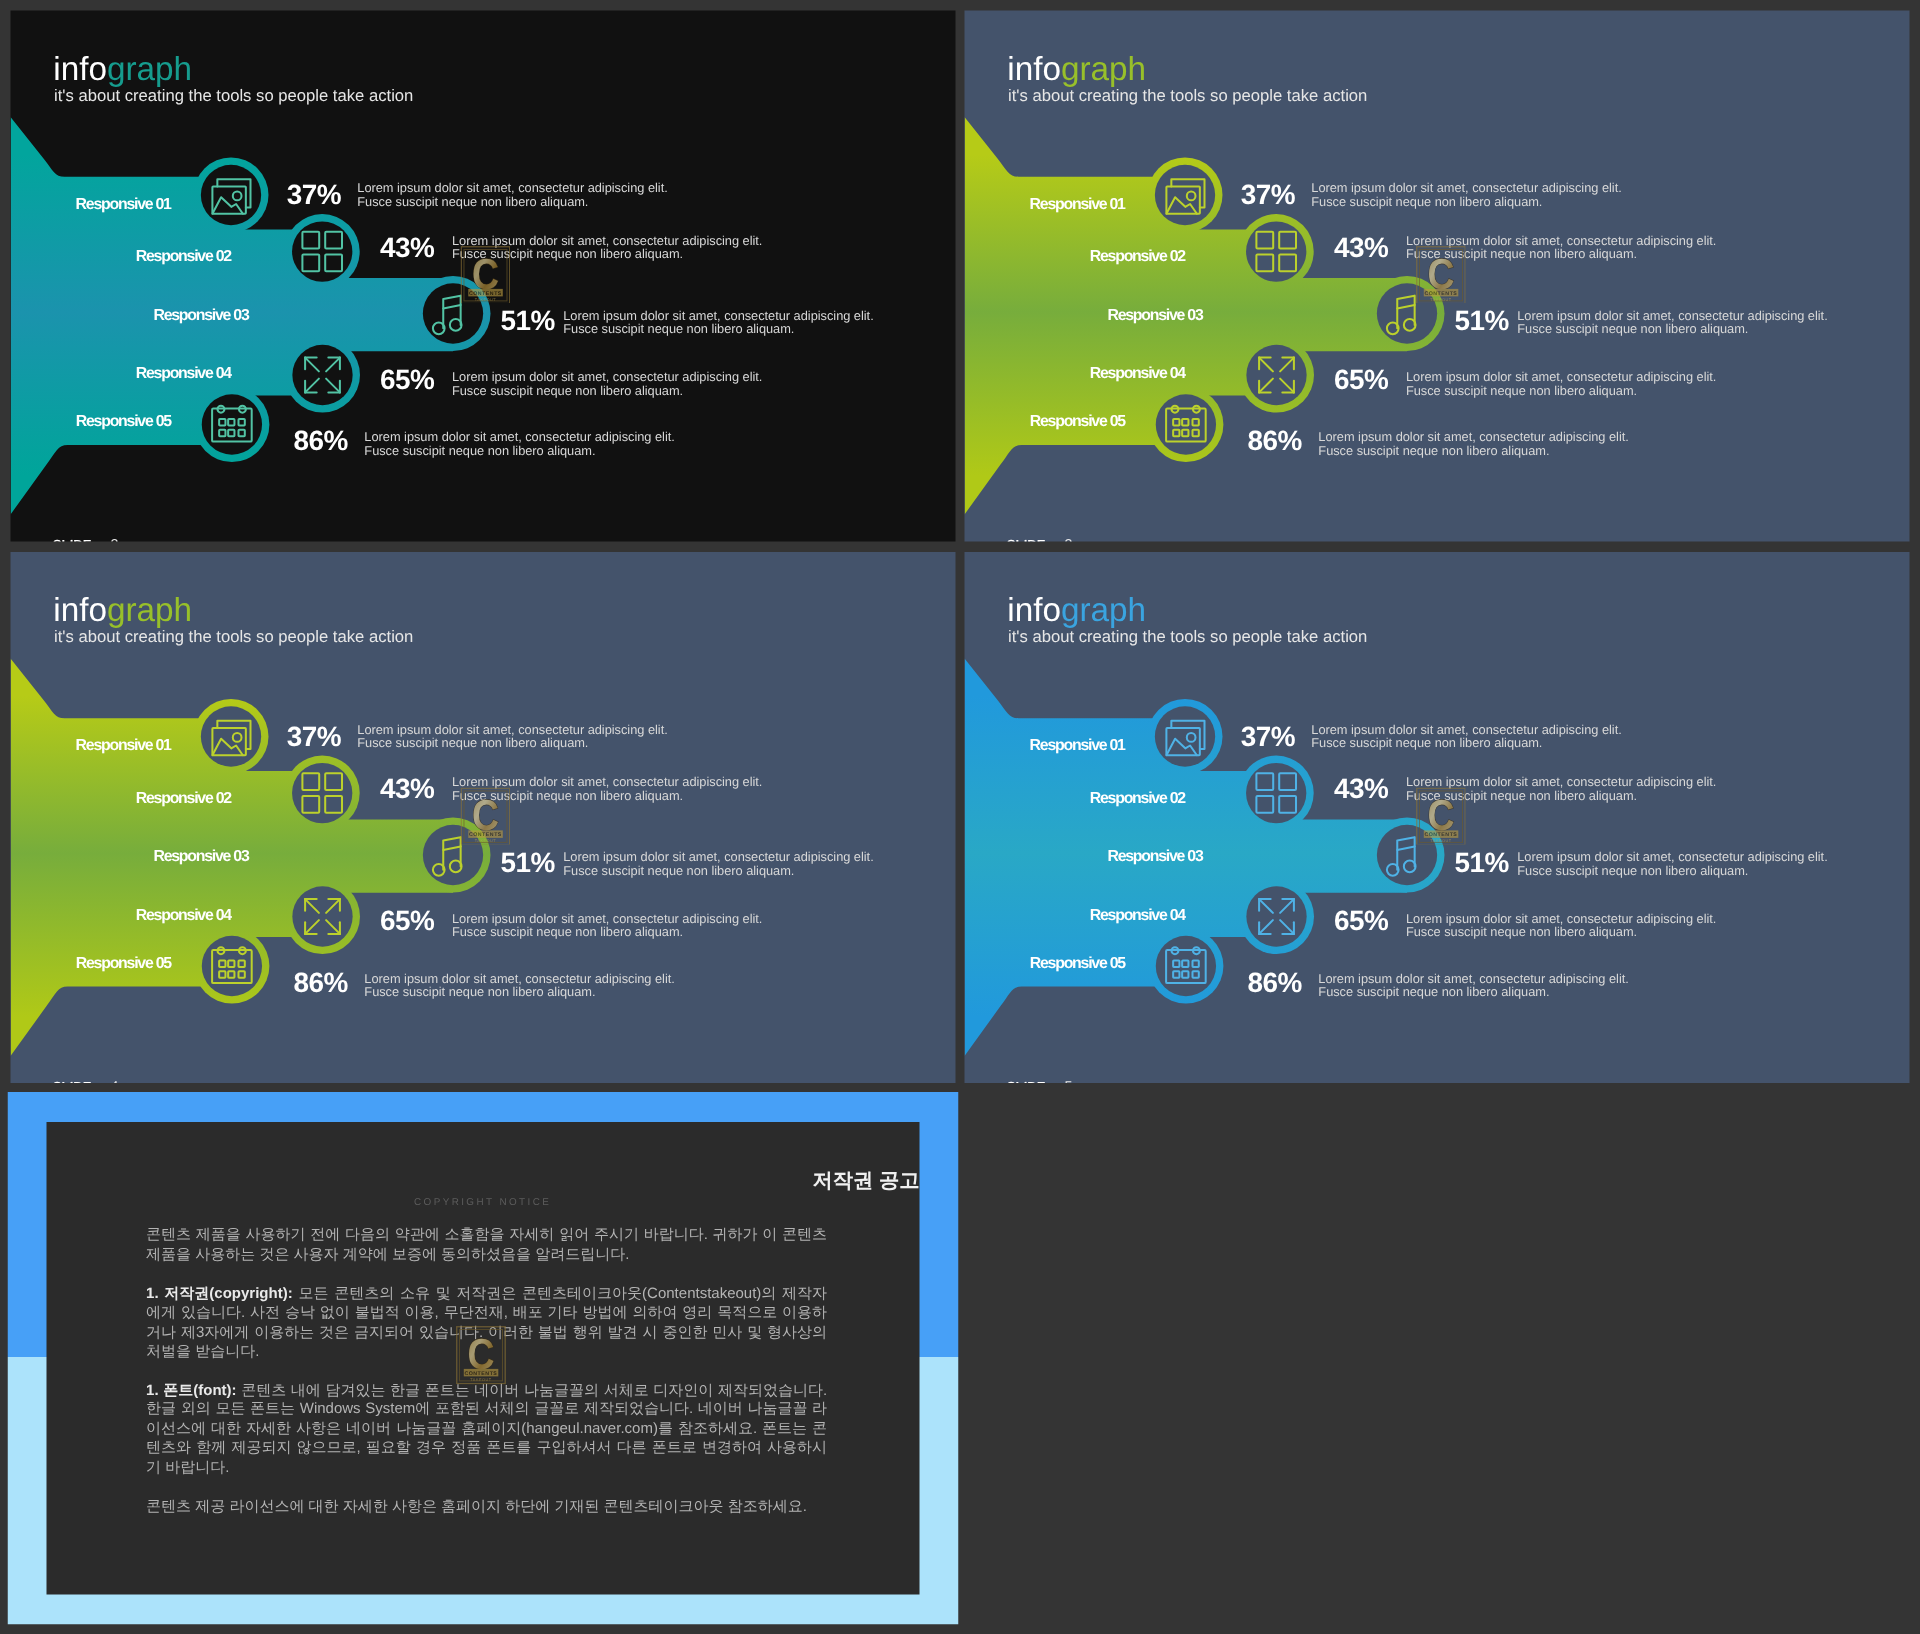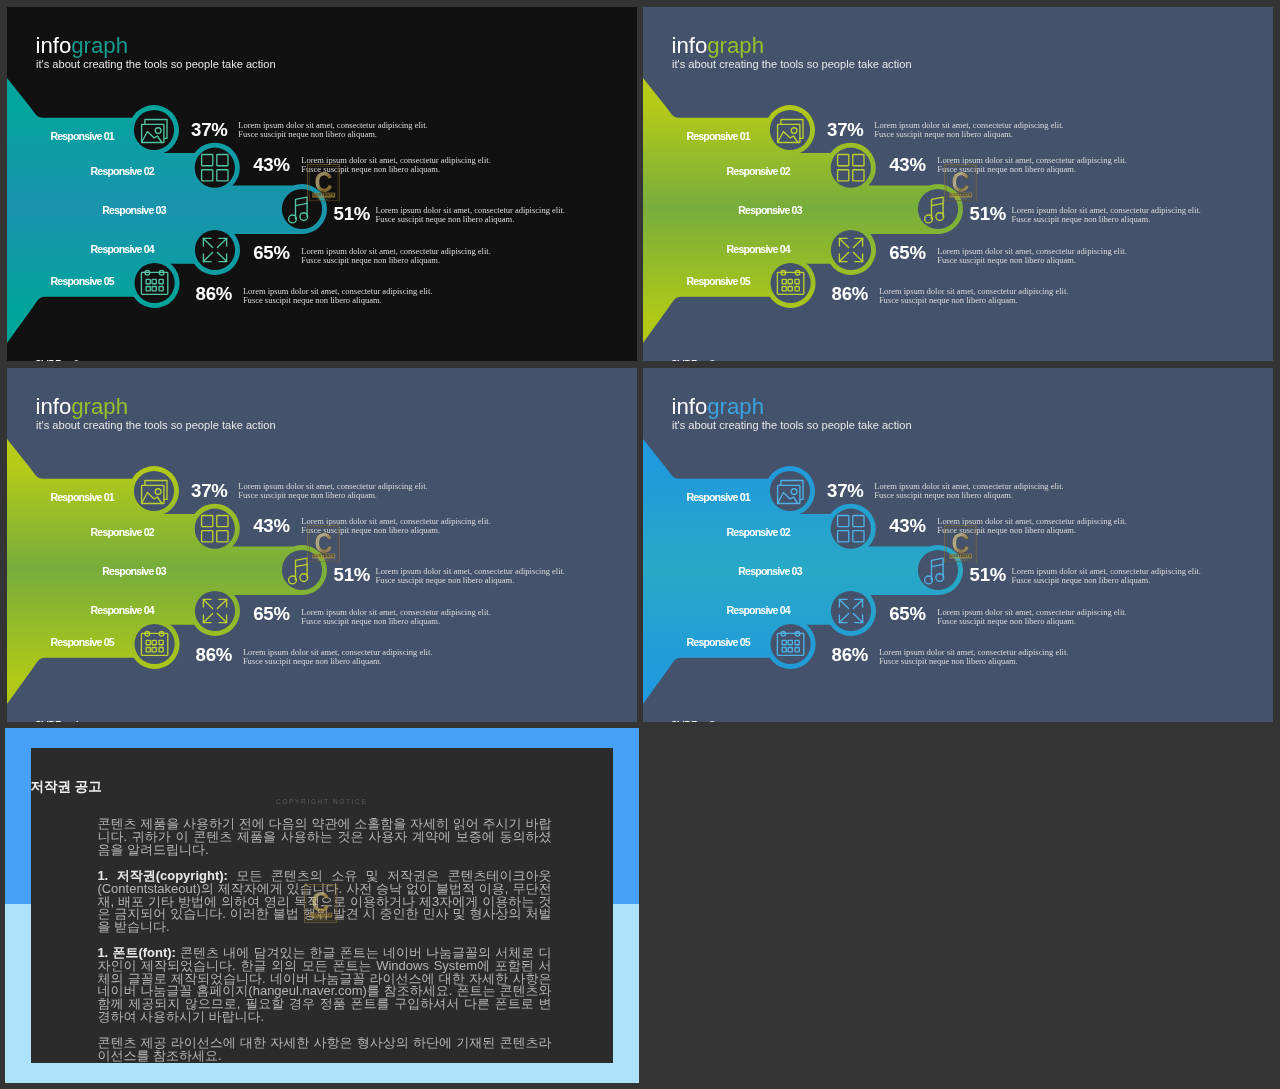--- a/index.html
+++ b/index.html
@@ -17,31 +17,31 @@
   .slidelab{position:absolute;left:28.2px;top:352px;font-size:8.8px;font-weight:700;
        color:#fff;letter-spacing:0;white-space:nowrap;line-height:8px;}
   .slidelab .dash{display:inline-block;width:5.4px;height:2.6px;border-radius:1.3px;
        vertical-align:middle;margin:0 4.6px 1.8px 2.6px;}
   .slidelab .num{font-weight:400;font-size:9.5px;color:#e8e8e8;}
   .rowlab{position:absolute;font-size:10.6px;font-weight:700;color:#fff;white-space:nowrap;
        letter-spacing:-0.83px;line-height:1;}
   .pct{position:absolute;font-size:18.6px;font-weight:700;color:#fff;white-space:nowrap;
        letter-spacing:-0.3px;line-height:1;}
   .desc{position:absolute;font-size:8.55px;color:#d8d8d8;line-height:9.1px;white-space:nowrap;
-       letter-spacing:-0.02px;font-family:Liberation Serif, serif;}
+       letter-spacing:-0.02px;}
   
   .cp-wrap{position:absolute;left:0;top:0;width:100%;height:100%;}
   .cp-inner{position:absolute;left:25.5px;top:20.4px;width:582.5px;height:314.6px;
        background:#2b2b2b;}
-  .cp-title{position:absolute;left:0;right:0;top:32.0px;text-align:left;color:#f0f0f0;
+  .cp-title{position:absolute;left:0;right:0;top:32.0px;text-align:right;color:#f0f0f0;
        font-size:13.5px;font-weight:700;line-height:1;}
   .cp-sub{position:absolute;left:0;right:0;top:50.6px;text-align:center;color:#5c5c5c;
        font-size:6.6px;letter-spacing:1.6px;line-height:1;}
   .cp-body{position:absolute;left:66.9px;top:70.1px;width:454px;color:#b4b4b4;
-       font-size:13px;line-height:12.78px;text-align:justify;}
+       font-size:10px;line-height:12.78px;text-align:justify;}
   .cp-body p{margin:0 0 13.2px 0;}
   .cp-body b{color:#e9e9e9;}
   .wm{position:absolute;width:33.3px;height:38.9px;pointer-events:none;}
 </style>
 </head>
 <body>
 
 <div class="sheet">
     <div class="slide" style="background: rgb(17, 17, 17); left: 7px; top: 7px; width: 630px; height: 354px;">
       <svg width="629" height="353" viewBox="0 0 629 353">
@@ -437,21 +437,21 @@
     </div>
     <div class="slide" style="left: 5px; top: 728px; width: 634px; height: 355px;">
       <div class="cp-wrap" style="background:linear-gradient(to bottom,#47a0f7 0,#47a0f7 49.7%,#ace3fb 49.7%,#ace3fb 100%)"></div>
       <div class="cp-inner">
         <div class="cp-title">저작권 공고</div>
         <div class="cp-sub">COPYRIGHT NOTICE</div>
         <div class="cp-body">
           <p>콘텐츠 제품을 사용하기 전에 다음의 약관에 소홀함을 자세히 읽어 주시기 바랍니다. 귀하가 이 콘텐츠 제품을 사용하는 것은 사용자 계약에 보증에 동의하셨음을 알려드립니다.</p>
           <p><b>1. 저작권(copyright):</b> 모든 콘텐츠의 소유 및 저작권은 콘텐츠테이크아웃(Contentstakeout)의 제작자에게 있습니다. 사전 승낙 없이 불법적 이용, 무단전재, 배포 기타 방법에 의하여 영리 목적으로 이용하거나 제3자에게 이용하는 것은 금지되어 있습니다. 이러한 불법 행위 발견 시 중인한 민사 및 형사상의 처벌을 받습니다.</p>
           <p><b>1. 폰트(font):</b> 콘텐츠 내에 담겨있는 한글 폰트는 네이버 나눔글꼴의 서체로 디자인이 제작되었습니다. 한글 외의 모든 폰트는 Windows System에 포함된 서체의 글꼴로 제작되었습니다. 네이버 나눔글꼴 라이선스에 대한 자세한 사항은 네이버 나눔글꼴 홈페이지(hangeul.naver.com)를 참조하세요. 폰트는 콘텐츠와 함께 제공되지 않으므로, 필요할 경우 정품 폰트를 구입하셔서 다른 폰트로 변경하여 사용하시기 바랍니다.</p>
-          <p>콘텐츠 제공 라이선스에 대한 자세한 사항은 형사상의 하단에 기재된 콘텐츠라이선스를 참조하세요.</p>
+          <p>콘텐츠 제공 라이선스에 대한 자세한 사항은 홈페이지 하단에 기재된 콘텐츠테이크아웃 참조하세요.</p>
         </div>
       </div>
     </div>
     <div class="wm" style="left: 306.7px; top: 163.5px; opacity: 0.62;"><svg viewBox="0 0 33.3 38.9" width="33.3" height="38.9">
         <defs>
           <linearGradient id="goldg" x1="0" y1="0" x2="1" y2="1">
             <stop offset="0" stop-color="#c9a44a"></stop>
             <stop offset="0.35" stop-color="#f3e0a0"></stop>
             <stop offset="0.62" stop-color="#b98f32"></stop>
             <stop offset="1" stop-color="#f0d892"></stop>

